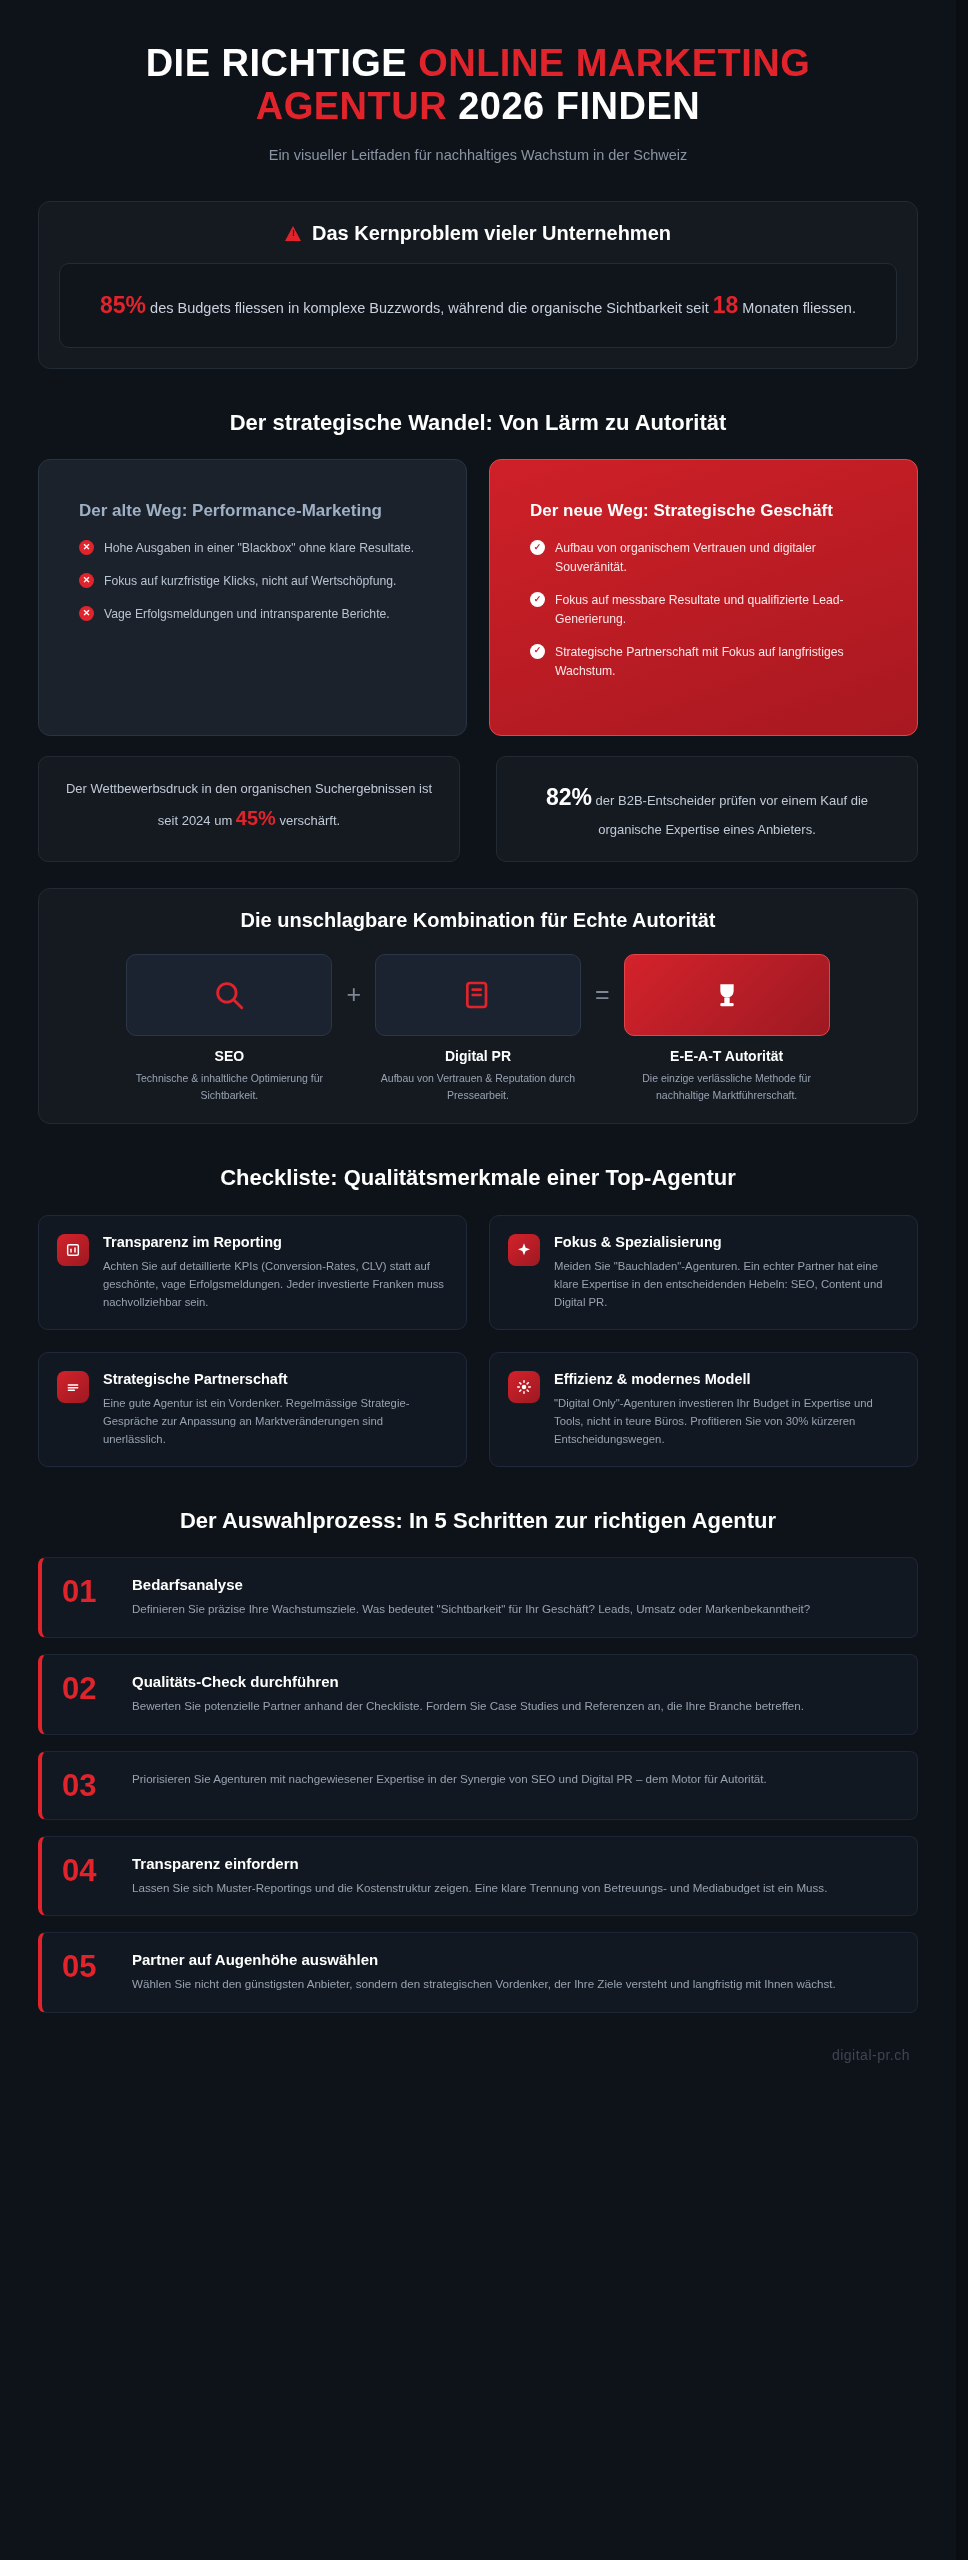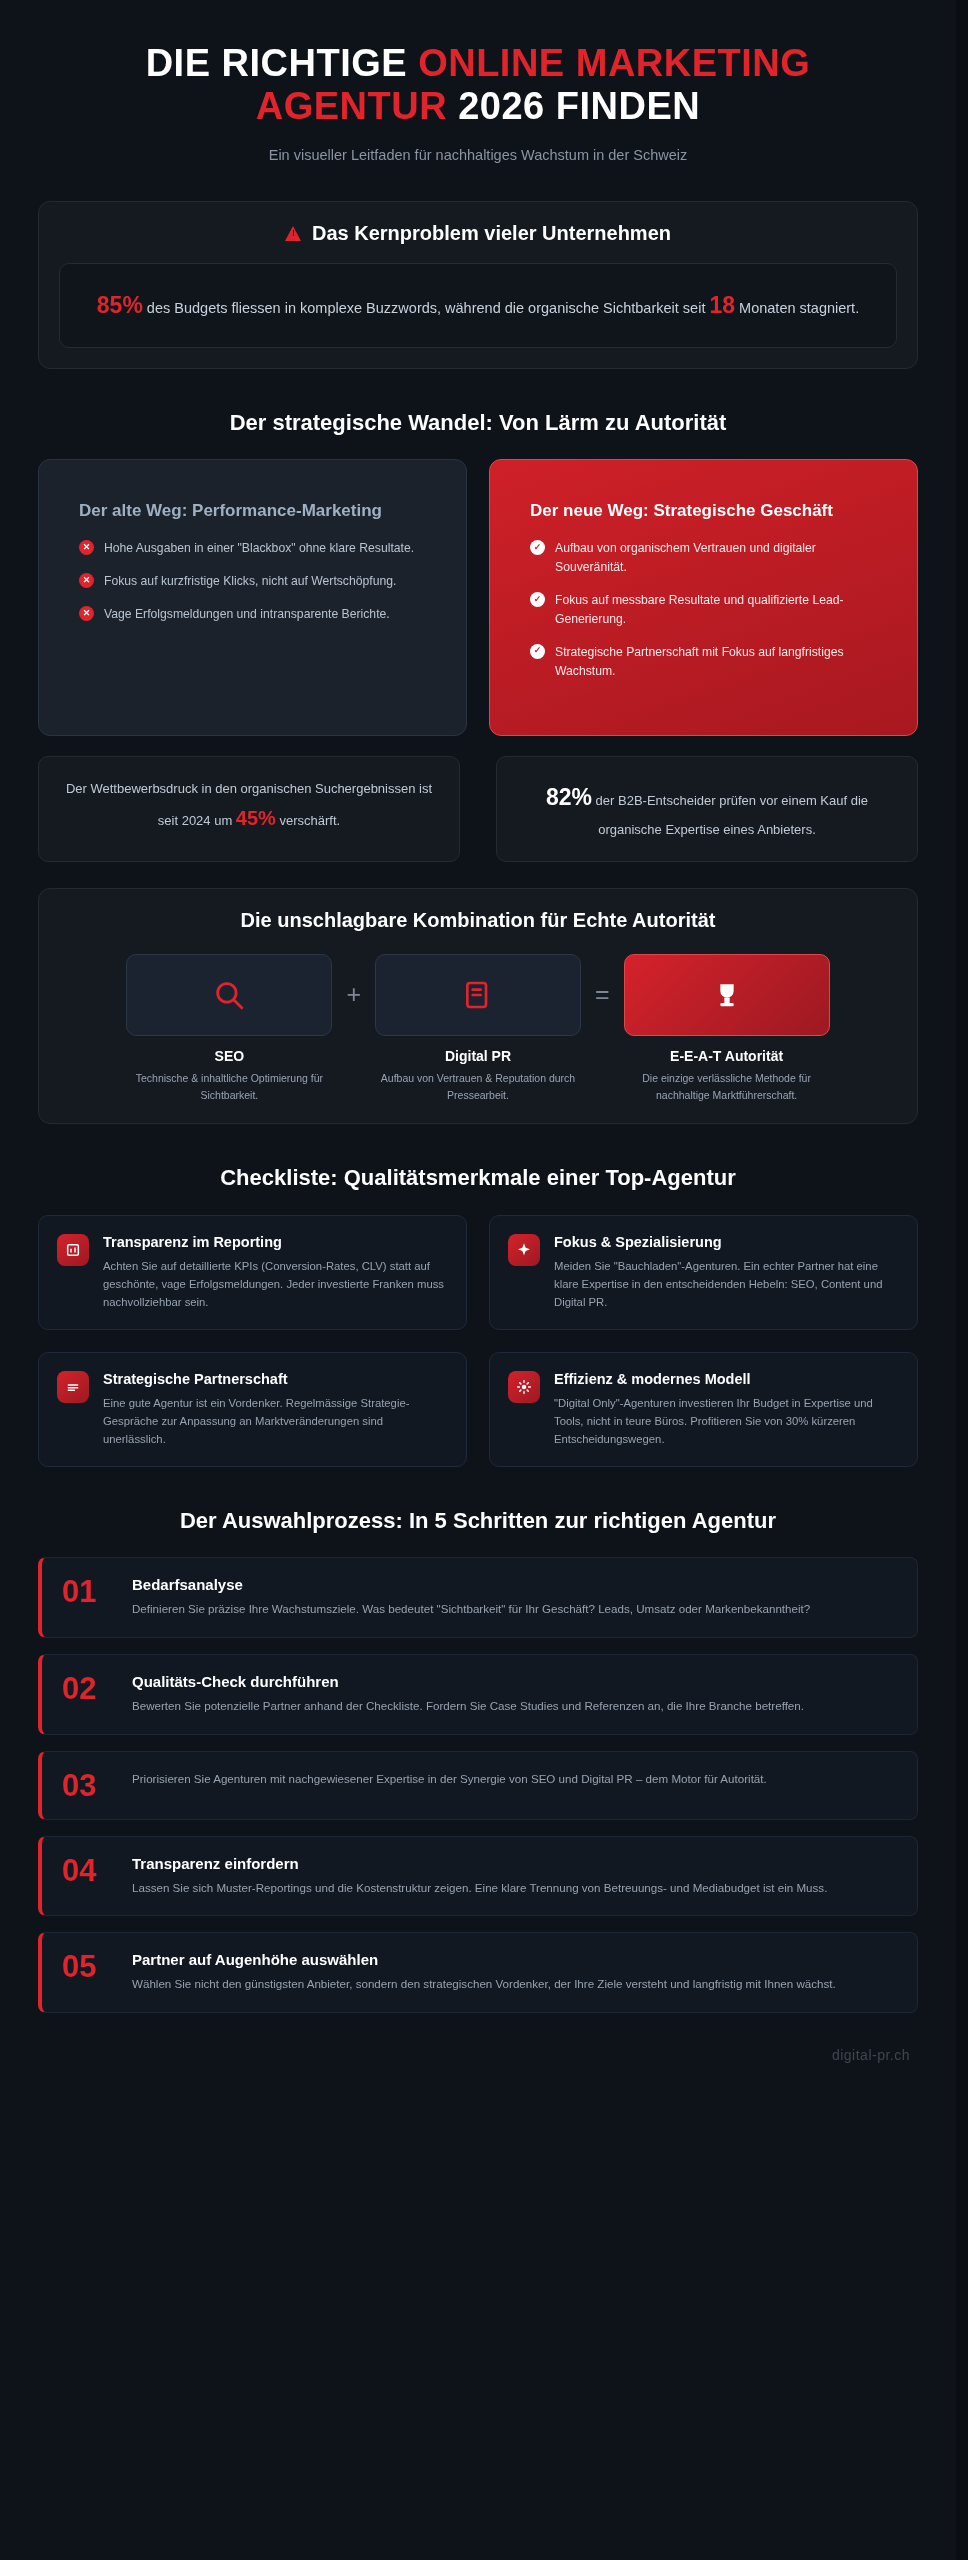--- a/index.html
+++ b/index.html
@@ -237,21 +237,21 @@
     </h1>
     <div class="sub">Ein visueller Leitfaden für nachhaltiges Wachstum in der Schweiz</div>
   </div>
 
   <div class="panel">
     <div class="panel-title">
       <span class="warn-icon"></span>
       <span>Das Kernproblem vieler Unternehmen</span>
     </div>
     <div class="stat-box">
-      <span class="stat-num">85%</span><span> des Budgets fliessen in komplexe Buzzwords, während die organische Sichtbarkeit seit </span><span class="stat-num">18</span><span> Monaten stagniert.</span>
+      <span class="stat-num">85%</span><span> des Budgets fliessen in komplexe Buzzwords, während die organische Sichtbarkeit seit </span><span class="stat-num">18</span><span> Monaten fliessen.</span>
     </div>
   </div>
 
   <div class="sec-head">Der strategische Wandel: Von Lärm zu Autorität</div>
 
   <div class="two-col">
     <div class="col col-old">
       <h3>Der alte Weg: Performance-Marketing</h3>
       <div class="bullet">
         <span class="dot dot-x">✕</span>

